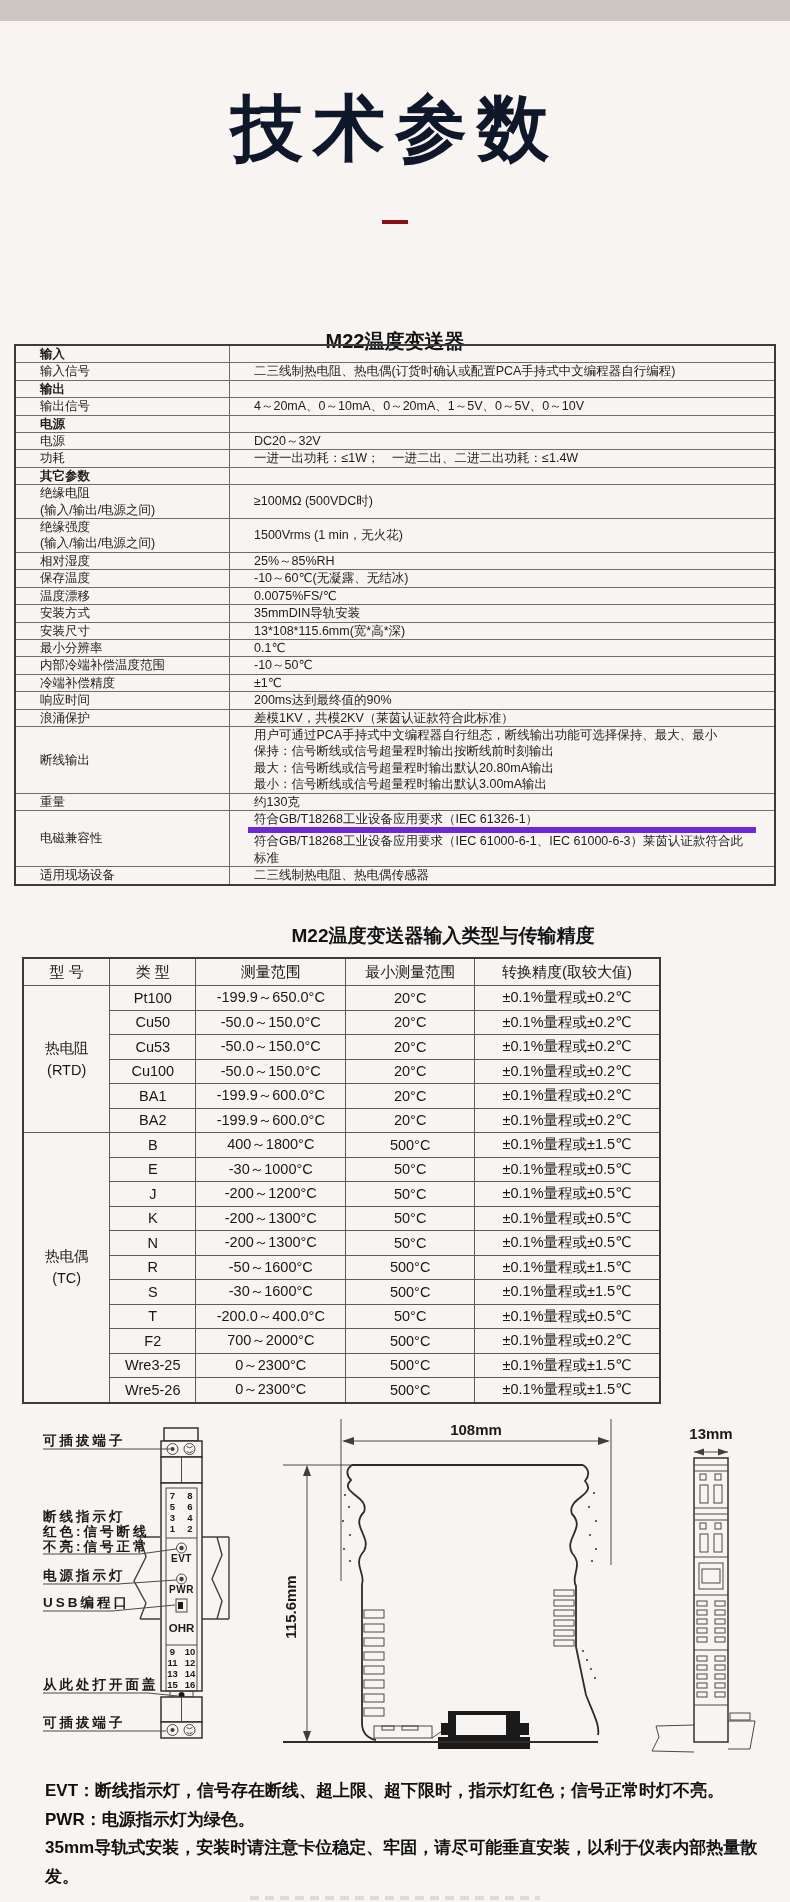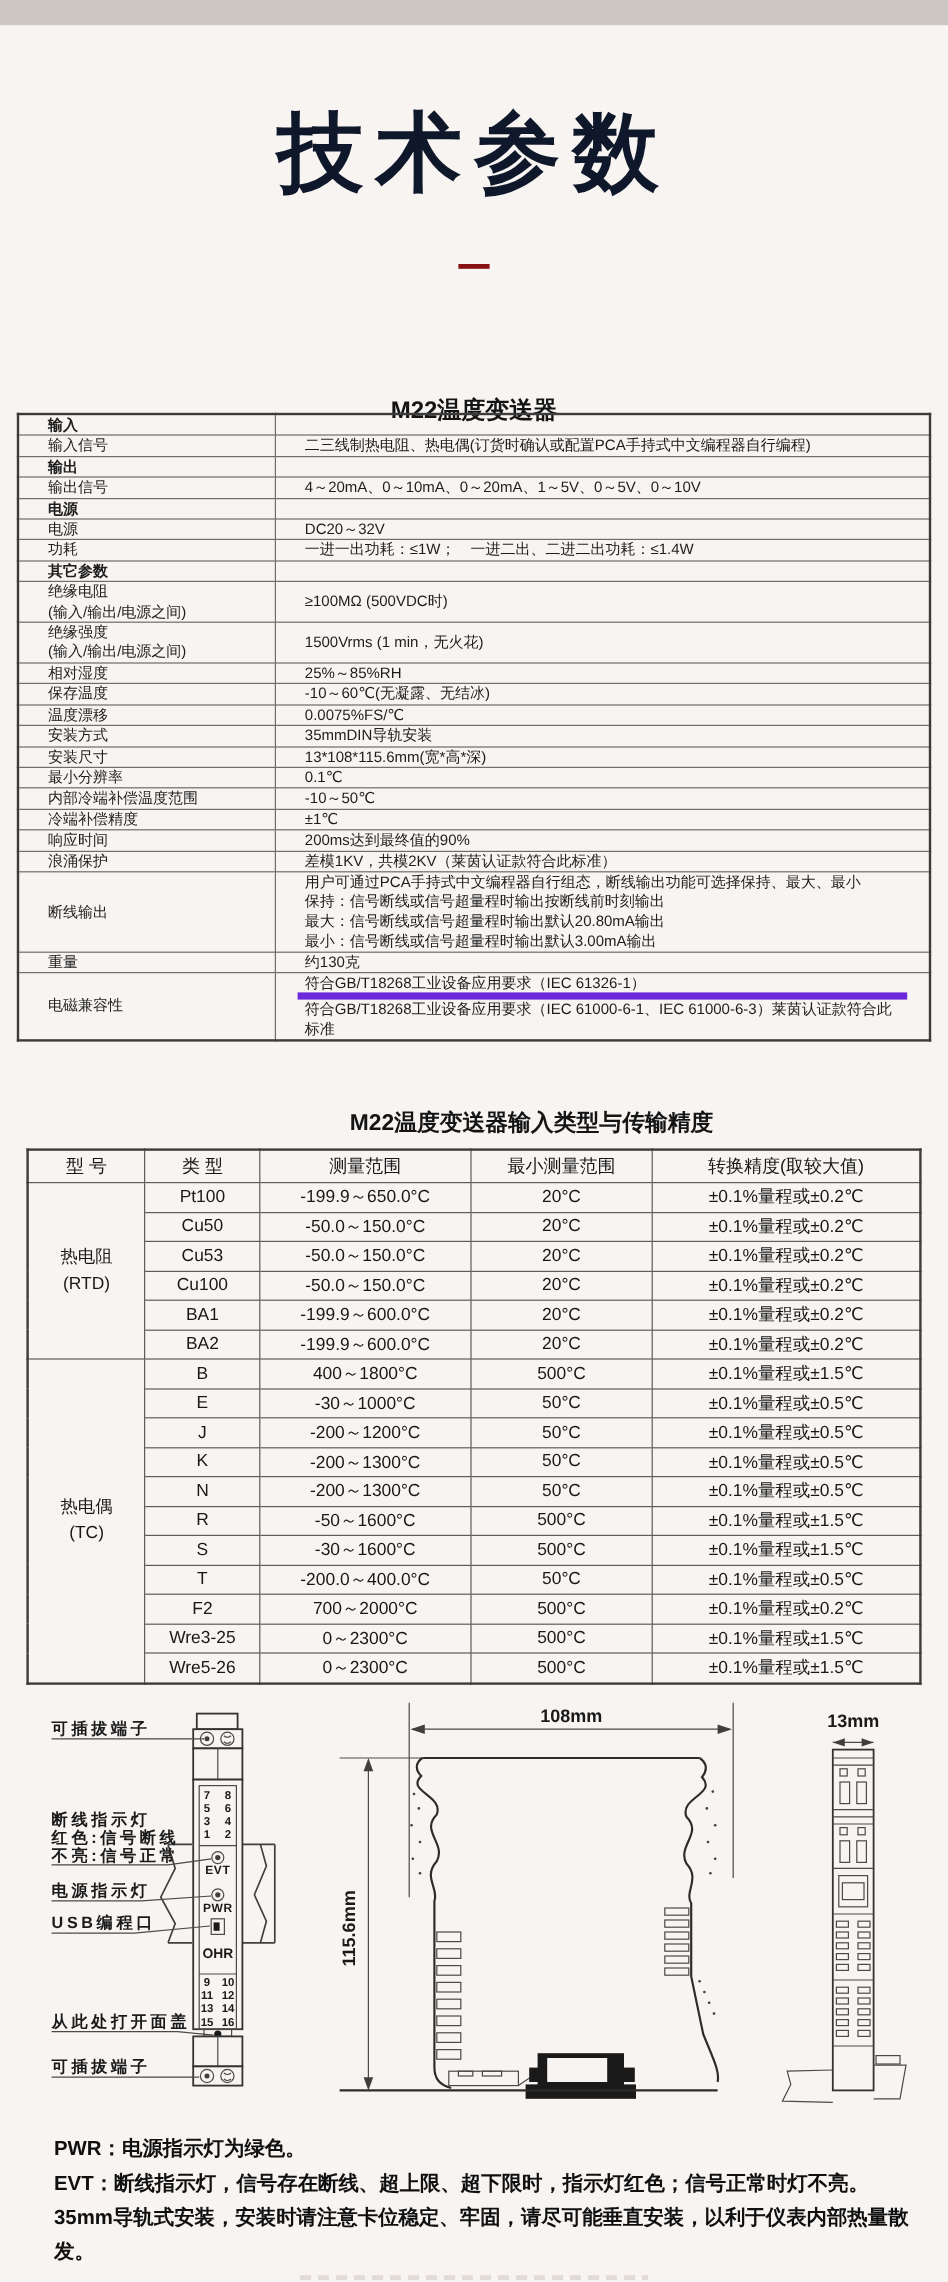--- a/index.html
+++ b/index.html
@@ -23,21 +23,21 @@
     position:absolute;top:344px;left:14px;width:762px;
     font-size:12.5px;line-height:16.4px;border:2px solid #3c3c3c;
   }
   #spec-table td{border:1px solid #6d6d6d;padding:0 24px;vertical-align:middle;}
   #spec-table td.lbl{width:165px;}
   #spec-table tr.section td.lbl{font-weight:bold;}
   #spec-table td.val .vrow{padding:0;}
   #spec-table td.val .vdiv{border-top:6px solid #6d28d9;margin:0 -6px;padding:0 6px;}
 
   #prec-table{
-    position:absolute;top:957px;left:22px;width:746px;
+    position:absolute;top:957px;left:22px;width:639px;
     font-size:14.5px;border:2px solid #3c3c3c;text-align:center;color:#181818;
   }
   #prec-table th,#prec-table td{border:1px solid #5c5c5c;padding:1px 4px;height:21.5px;font-weight:normal;}
   #prec-table th{font-size:15px;height:24px;}
   #prec-table td.grp{line-height:22px;}
 
   .draw{position:absolute;top:1395px;left:0;width:790px;height:400px;}
   svg text{font-family:"Liberation Sans","DejaVu Sans",sans-serif;fill:#1a1a1a;}
   .ln{stroke:#3f3f3f;stroke-width:1.4;fill:none;}
   .thin{stroke:#4a4a4a;stroke-width:1;fill:none;}
@@ -154,20 +154,24 @@
       <tr>
         <td class="lbl">重量</td>
         <td class="val">约130克</td>
       </tr>
       <tr>
         <td class="lbl">电磁兼容性</td>
         <td class="val">
           <div class="vrow">符合GB/T18268工业设备应用要求（IEC 61326-1）</div>
           <div class="vdiv">符合GB/T18268工业设备应用要求（IEC 61000-6-1、IEC 61000-6-3）莱茵认证款符合此标准</div>
         </td>
+      </tr>
+      <tr>
+        <td class="lbl">适用现场设备</td>
+        <td class="val">二三线制热电阻、热电偶传感器</td>
       </tr>
     </tbody>
 </table>
 
 <div class="subtitle" id="t2-title">M22温度变送器输入类型与传输精度</div>
 
 <table id="prec-table">
   <colgroup>
     <col style="width:98px">
       <col style="width:96px">
@@ -501,17 +505,17 @@
     <path class="thin" d="M694,310 H728"></path>
   </g>
   <g>
     <path class="thin" d="M694,330 L656,331 L659,342 L652,356 L694,357"></path>
     <path class="thin" d="M728,326 H755 L750,354 H728"></path>
     <rect class="thin" x="730" y="318" width="20" height="7"></rect>
   </g>
 </svg>
 
 <div class="notes">
+  <p>EVT：断线指示灯，信号存在断线、超上限、超下限时，指示灯红色；信号正常时灯不亮。</p>
   <p>PWR：电源指示灯为绿色。</p>
-  <p>EVT：断线指示灯，信号存在断线、超上限、超下限时，指示灯红色；信号正常时灯不亮。</p>
   <p>35mm导轨式安装，安装时请注意卡位稳定、牢固，请尽可能垂直安装，以利于仪表内部热量散发。</p>
 </div>
 <div class="ghost"></div>
 
 </body></html>

